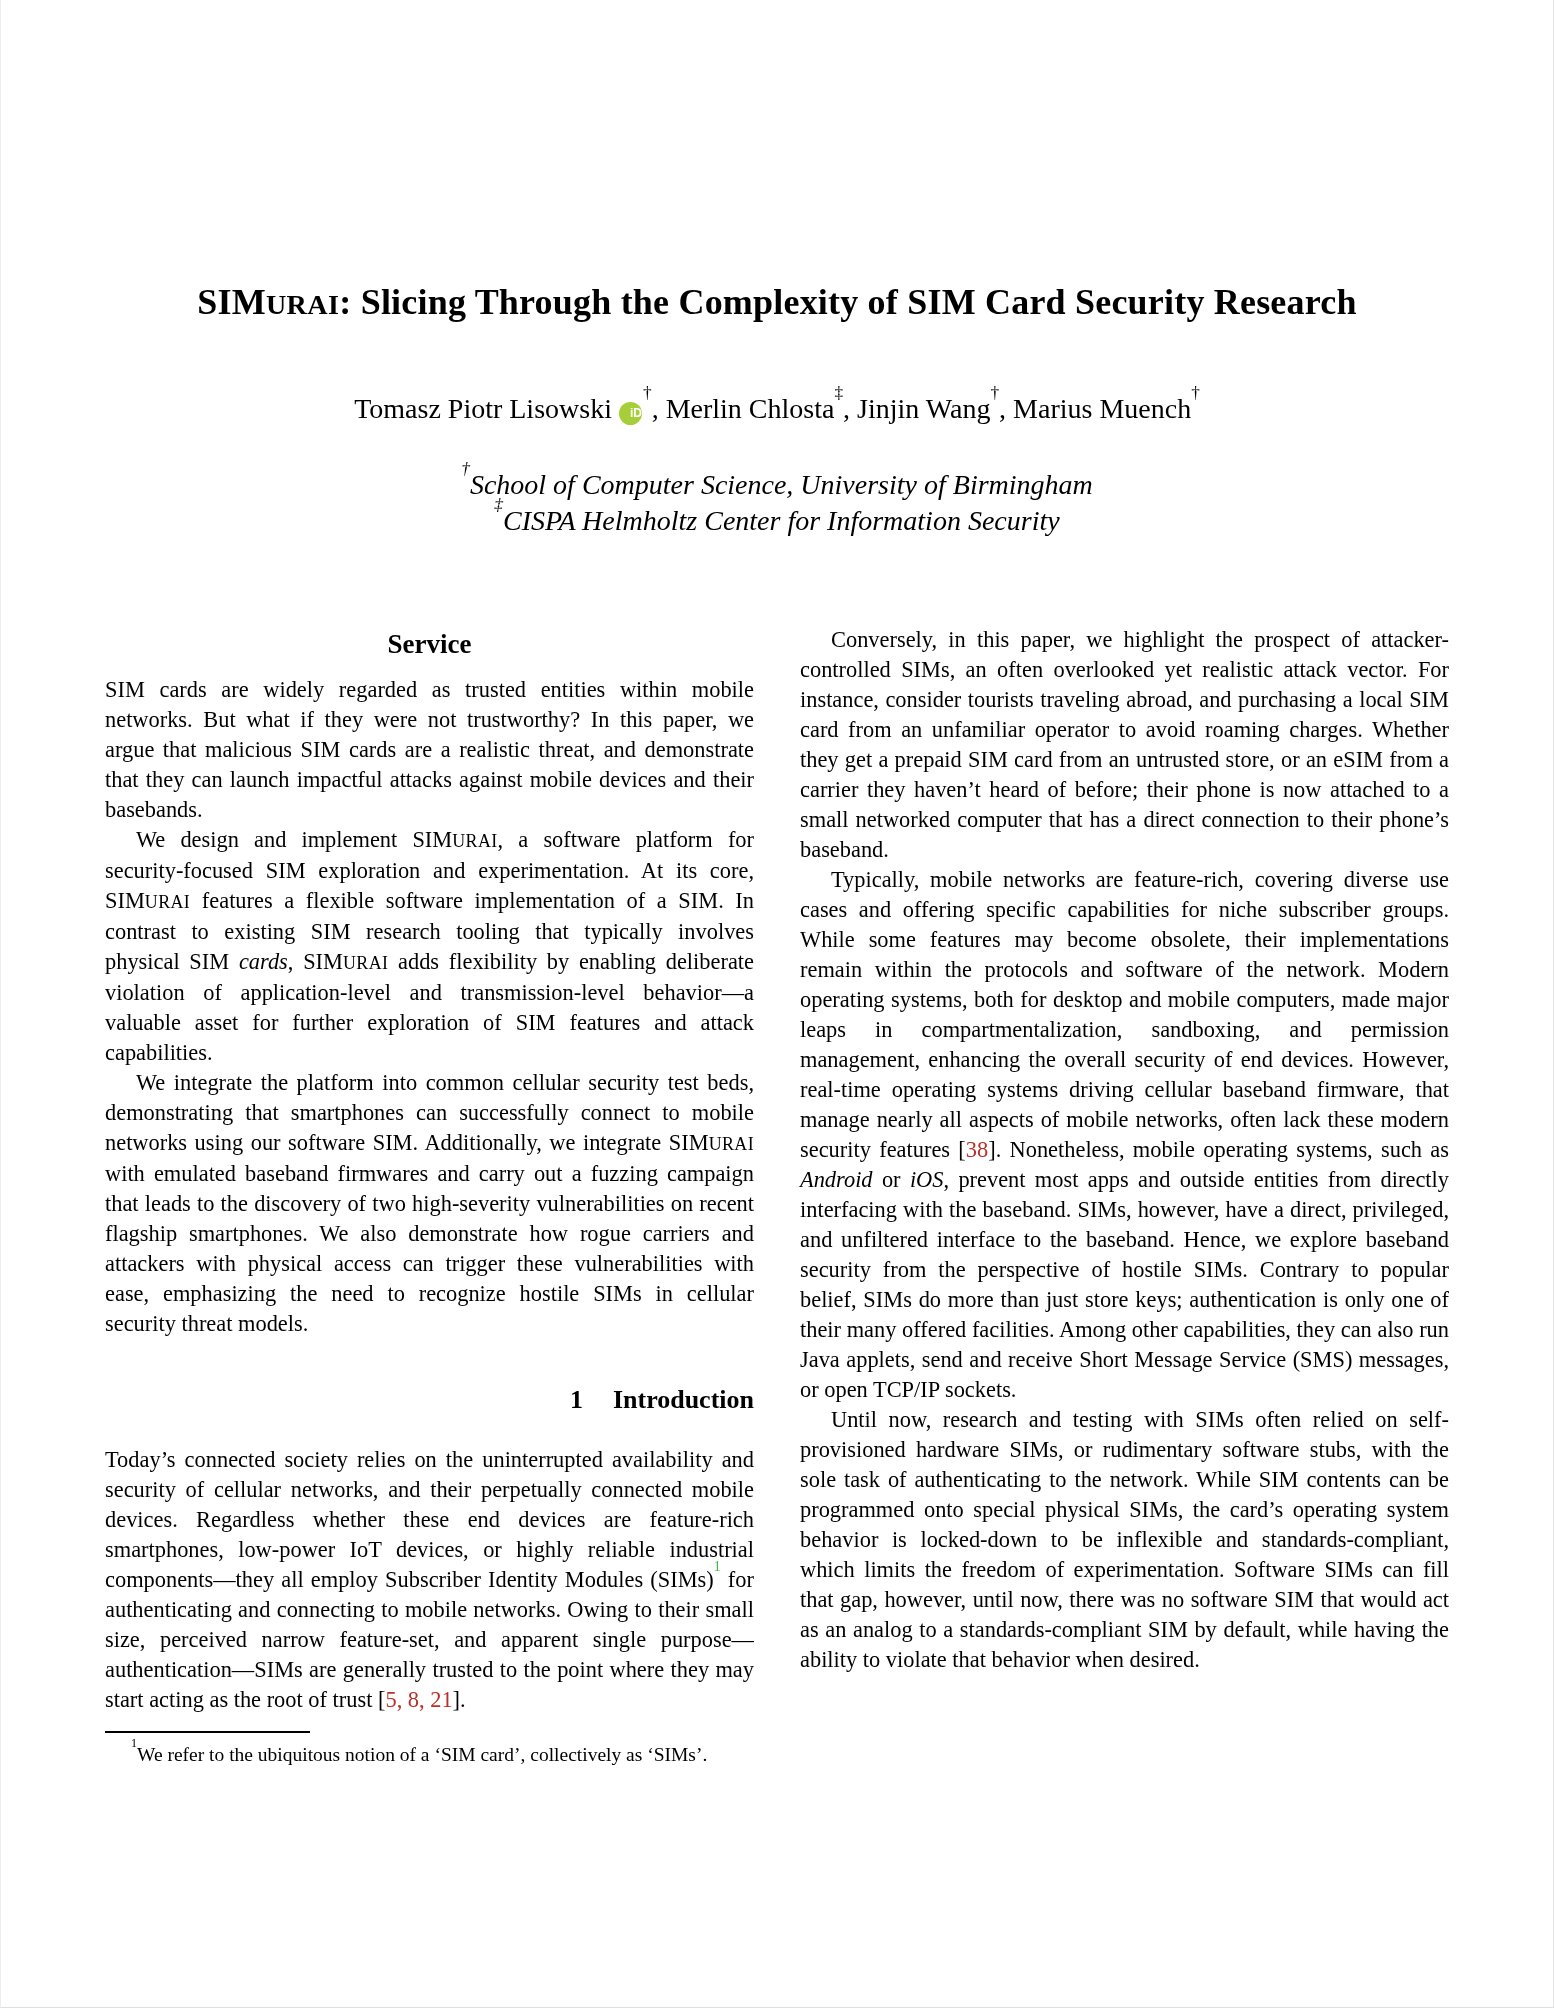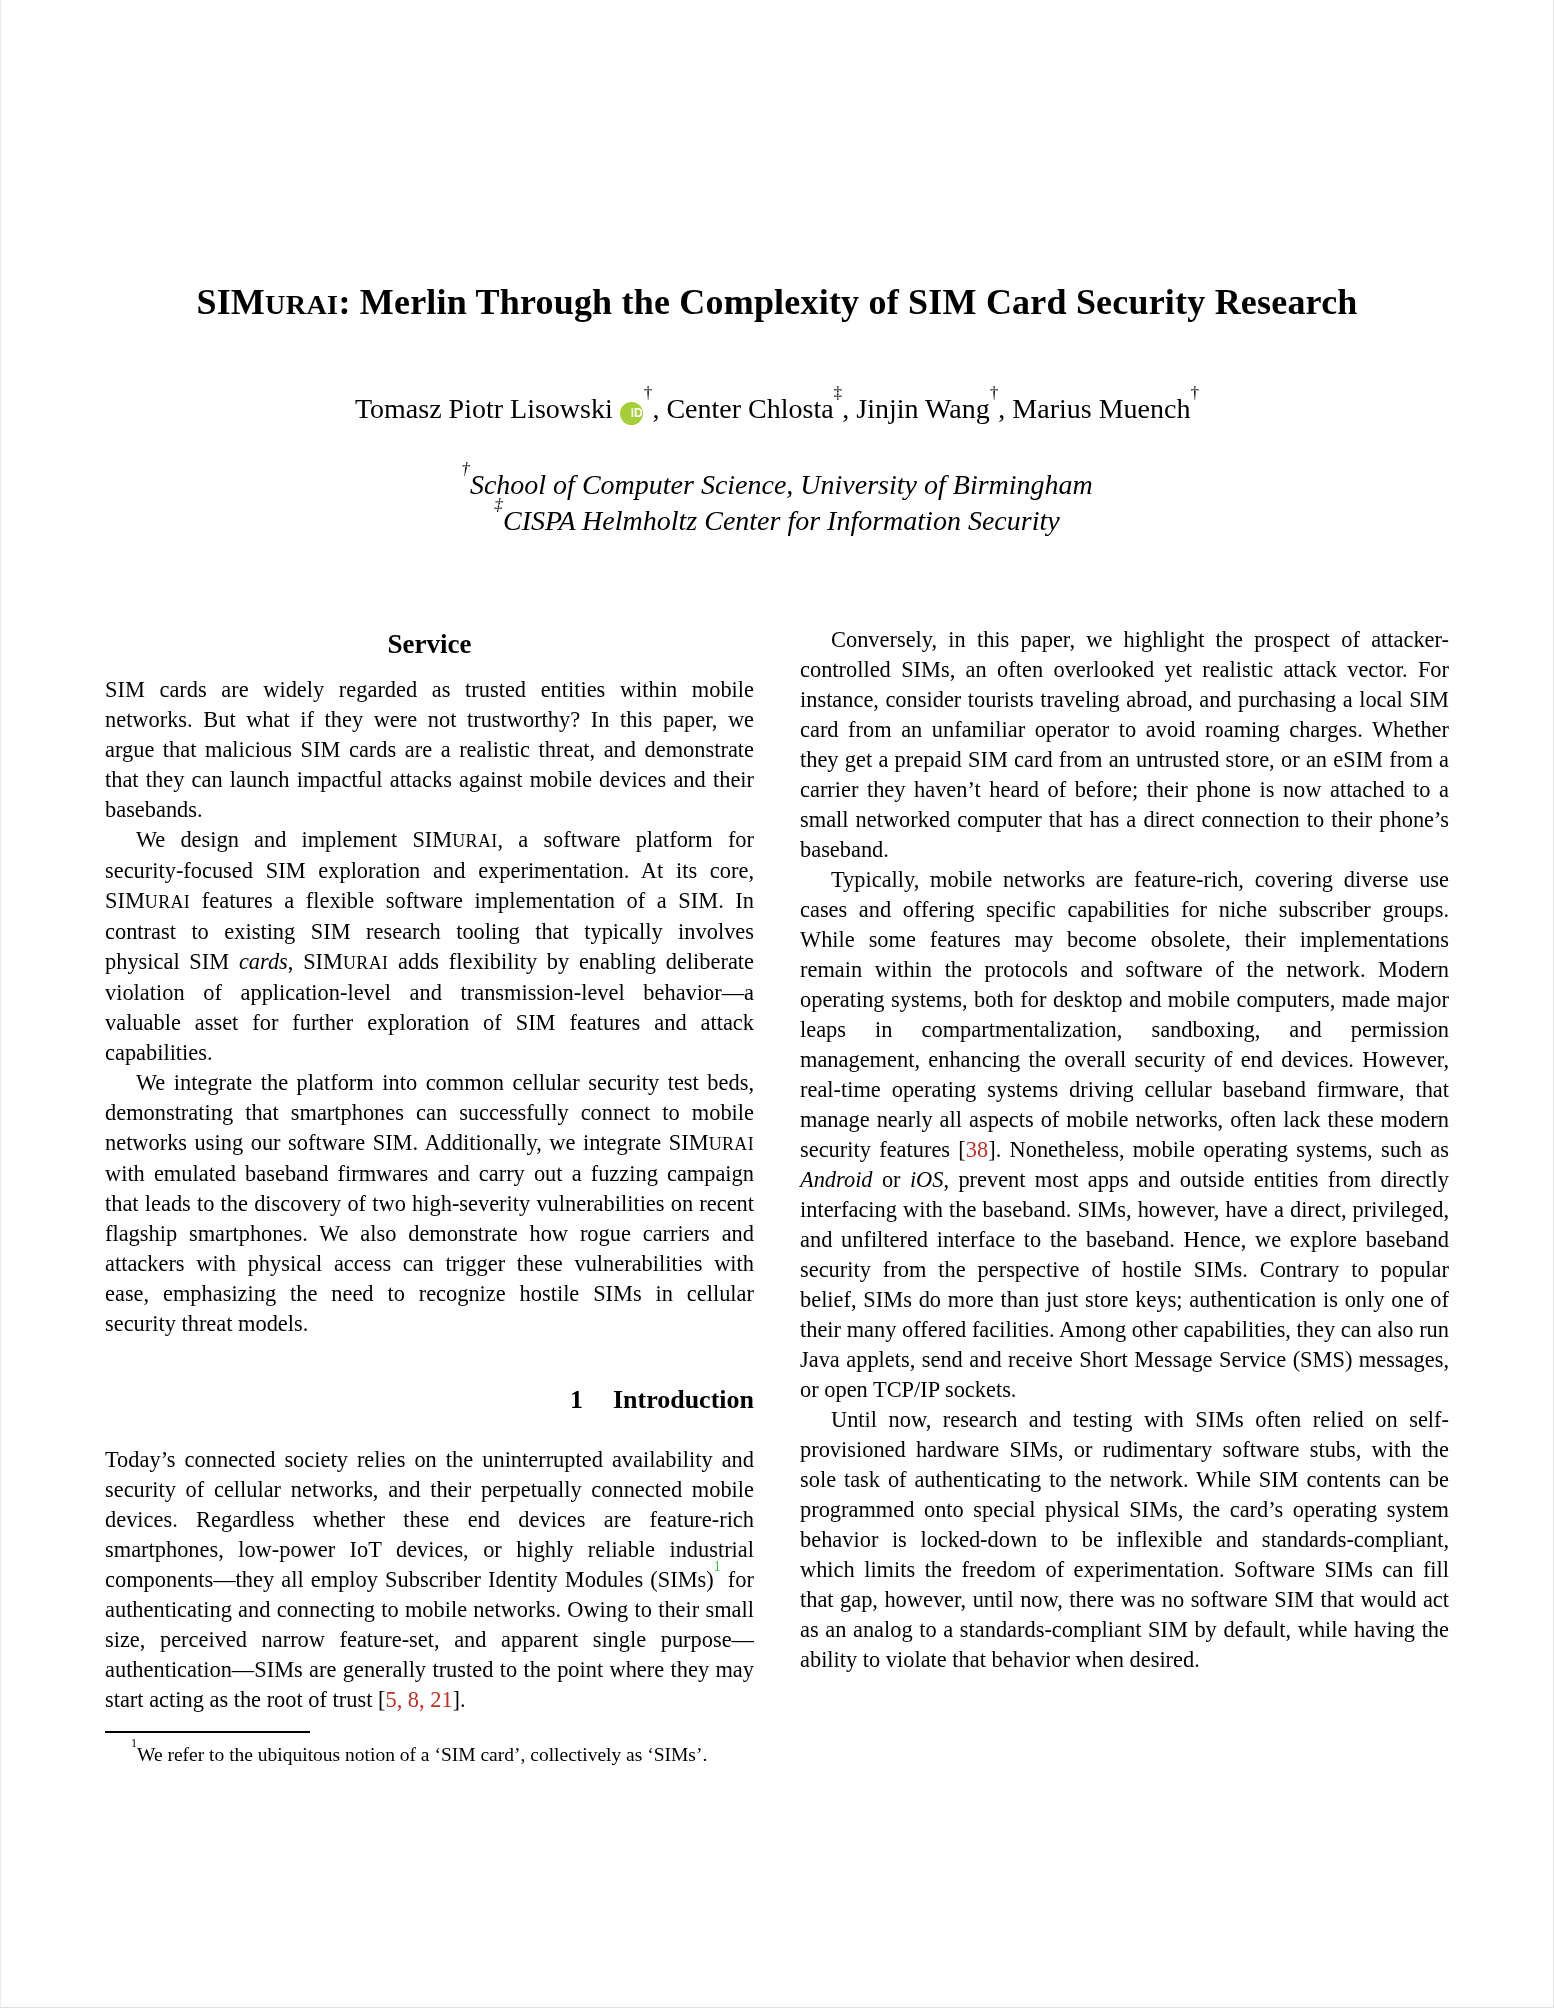--- a/index.html
+++ b/index.html
@@ -99,22 +99,22 @@
     width:205px;
     border-top:2px solid #000;
     margin:0 0 9px 0;
   }
   .footnote p{margin:2px;text-indent:24px;}
 </style>
 </head>
 <body>
 
 <div class="page">
-  <h1 class="title"><span>SIM</span><span class="sc">URAI</span><span>: Merlin Through the Complexity of SIM Card Security Research</span></h1>
-  <div class="authors"><span><span>Tomasz Piotr Lisowski</span><span class="orcid">iD</span><sup class="mark">†</sup></span>, <span><span>Center Chlosta</span><sup class="mark">‡</sup></span>, <span><span>Jinjin Wang</span><sup class="mark">†</sup></span>, <span><span>Marius Muench</span><sup class="mark">†</sup></span></div>
+  <h1 class="title"><span>SIM</span><span class="sc">URAI</span><span>: Slicing Through the Complexity of SIM Card Security Research</span></h1>
+  <div class="authors"><span><span>Tomasz Piotr Lisowski</span><span class="orcid">iD</span><sup class="mark">†</sup></span>, <span><span>Merlin Chlosta</span><sup class="mark">‡</sup></span>, <span><span>Jinjin Wang</span><sup class="mark">†</sup></span>, <span><span>Marius Muench</span><sup class="mark">†</sup></span></div>
   <div class="affils">
       <div><sup class="mark">†</sup><span>School of Computer Science, University of Birmingham</span></div>
       <div><sup class="mark">‡</sup><span>CISPA Helmholtz Center for Information Security</span></div>
     </div>
   <div class="cols">
     <div class="col" id="col-left">
         <h2 class="abs-head">Service</h2>
         <p class="para noindent"><span>SIM cards are widely regarded as trusted entities within mobile networks. But what if they were not trustworthy? In this paper, we argue that malicious SIM cards are a realistic threat, and demonstrate that they can launch impactful attacks against mobile devices and their basebands.</span></p>
         <p class="para"><span>We design and implement </span><span>SIM</span><span class="sc">URAI</span><span>, a software platform for security-focused SIM exploration and experimentation. At its core, </span><span>SIM</span><span class="sc">URAI</span><span> features a flexible software implementation of a SIM. In contrast to existing SIM research tooling that typically involves physical SIM </span><span class="it">cards</span><span>, </span><span>SIM</span><span class="sc">URAI</span><span> adds flexibility by enabling deliberate violation of application-level and transmission-level behavior—a valuable asset for further exploration of SIM features and attack capabilities.</span></p>
         <p class="para"><span>We integrate the platform into common cellular security test beds, demonstrating that smartphones can successfully connect to mobile networks using our software SIM. Additionally, we integrate </span><span>SIM</span><span class="sc">URAI</span><span> with emulated baseband firmwares and carry out a fuzzing campaign that leads to the discovery of two high-severity vulnerabilities on recent flagship smartphones. We also demonstrate how rogue carriers and attackers with physical access can trigger these vulnerabilities with ease, emphasizing the need to recognize hostile SIMs in cellular security threat models.</span></p>

